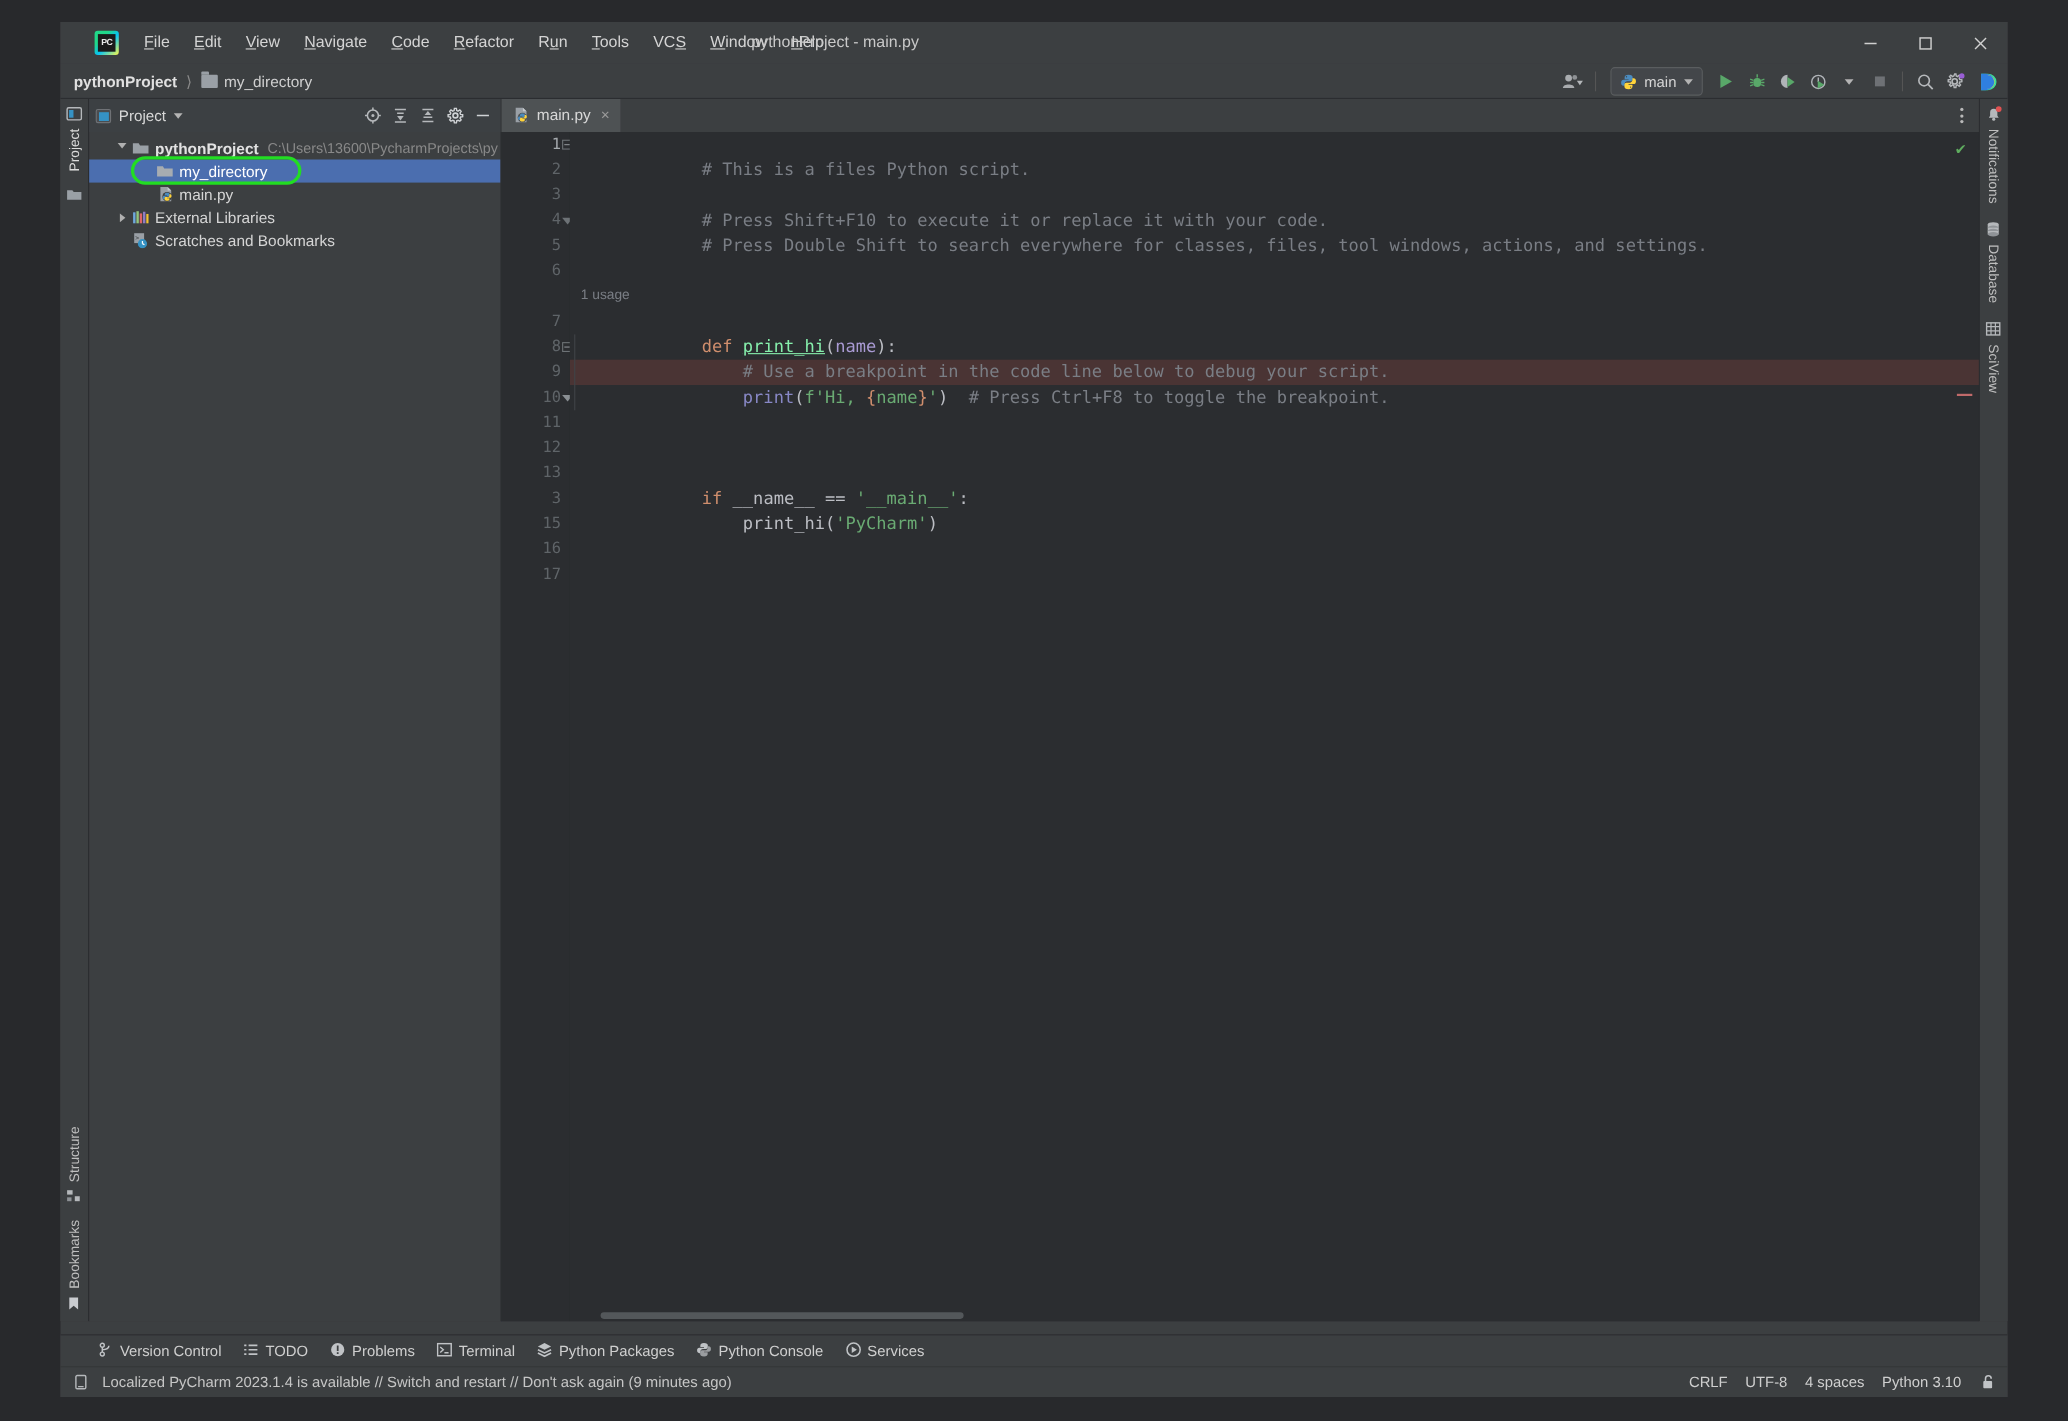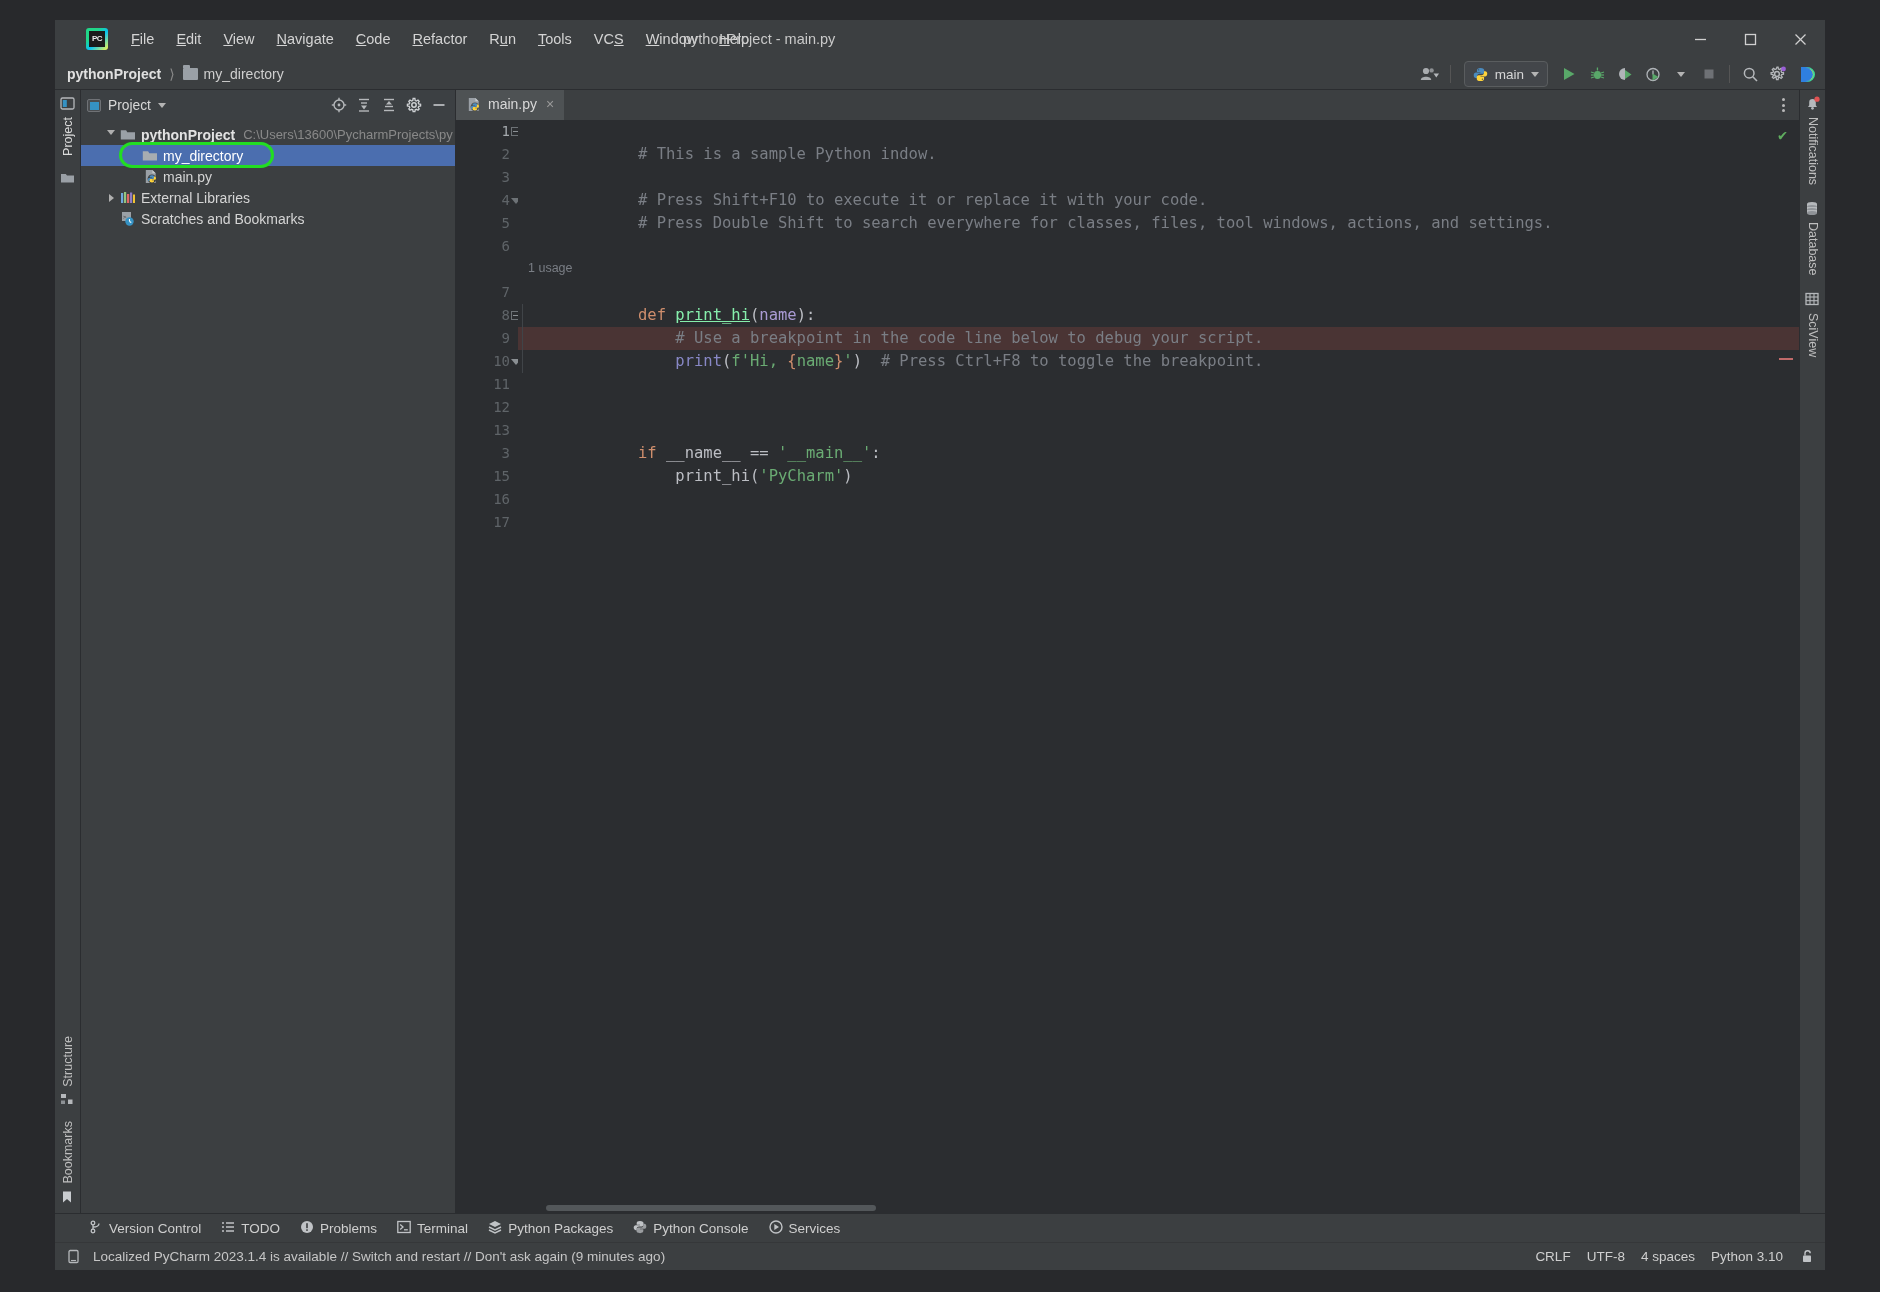--- a/index.html
+++ b/index.html
@@ -308,20 +308,21 @@
     padding-top: 6px; gap: 16px;
   }
   
   .bottombar {
     height: 29px; flex: 0 0 29px;
     background: #3c3f41;
     border-top: 1px solid #2b2d30;
     display: flex; align-items: center;
     padding-left: 26px;
     gap: 4px;
+    margin-top: 12px;
   }
   .btool {
     display: flex; align-items: center; gap: 6px;
     padding: 3px 8px; border-radius: 4px;
     font-size: 13.5px; color: #cfcfcf; cursor: default;
     white-space: nowrap;
   }
   
   .statusbar {
     height: 28px; flex: 0 0 28px;
@@ -690,21 +691,21 @@
           <div class="fold" style="top:230px;">
                 <span class="fold-tri" style="border-top-color:#8a8f93;"></span>
               </div>
         </div>
 
         <div class="code-area">
           <div class="hl-row" style="top:207px;"></div>
           <div class="indent-guide" style="left:4px; top:184px; height:69px;"></div>
 
           <div class="line" style="top:0;position:absolute;left:8px;">
-            <span class="c-comment"># This is a sample Python indow.</span>
+            <span class="c-comment"># This is a files Python script.</span>
           </div>
           <div class="line" style="top:23px;position:absolute;left:8px;"></div>
           <div class="line" style="top:46px;position:absolute;left:8px;">
             <span class="c-comment"># Press Shift+F10 to execute it or replace it with your code.</span>
           </div>
           <div class="line" style="top:69px;position:absolute;left:8px;">
             <span class="c-comment"># Press Double Shift to search everywhere for classes, files, tool windows, actions, and settings.</span>
           </div>
           <div class="line" style="top:92px;position:absolute;left:8px;"></div>
           <div class="line" style="top:115px;position:absolute;left:8px;"></div>

